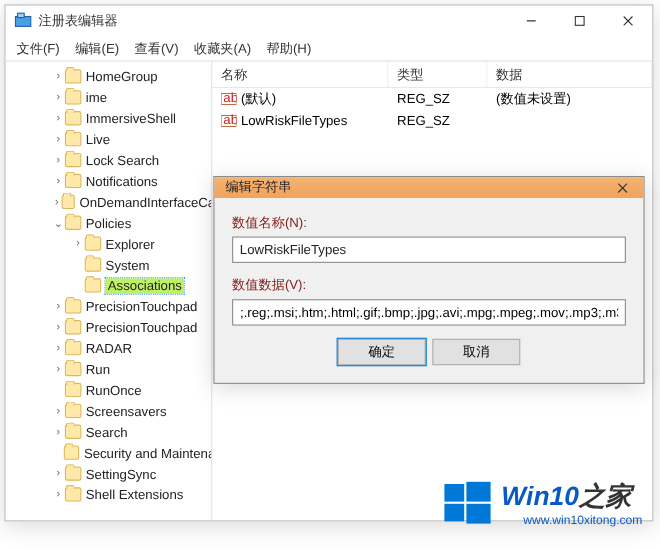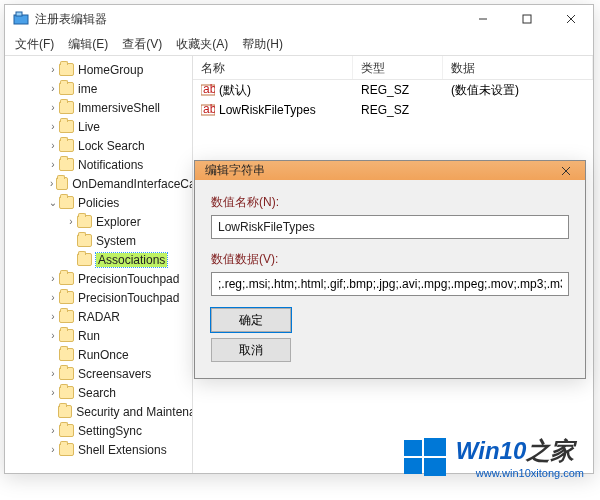--- a/index.html
+++ b/index.html
@@ -34,21 +34,21 @@
   
   .dialog { position:absolute; left:194px; top:160px; width:392px; background:#f0f0f0; border:1px solid #8a8a8a; }
   .dlg-title { height:19px; background:linear-gradient(#f3b374,#f1a35a); display:flex; align-items:center; padding:0 0 0 10px; color:#222; }
   .dlg-title .t { flex:1; }
   .dlg-close { width:38px; height:100%; display:flex; align-items:center; justify-content:center; color:#333; }
   .dlg-body { padding:14px 16px 16px; }
   .dlg-label { margin-bottom:4px; color:#7f1d1d; }
   .dlg-input { width:100%; height:24px; border:1px solid #8a8a8a; padding:0 6px; background:#fff; font-size:12px; }
   .dlg-input.ro { color:#222; }
   .dlg-row { margin-bottom:12px; }
-  .dlg-actions { display:flex; justify-content:space-between; gap:6px; margin-top:6px;flex-direction:column; }
+  .dlg-actions { display:flex; justify-content:center; gap:6px; margin-top:6px; }
   .btn { width:80px; height:24px; background:#e1e1e1; border:1px solid #adadad; }
   .btn.primary { outline:1px solid #0078d7; }
 
   
   .wm { position:absolute; right:16px; bottom:18px; display:flex; align-items:center; gap:6px; }
   .wm-text { font-size:24px; color:#0a5bbf; font-weight:600;font-style:italic; }
   .wm-sub { font-size:11px; color:#0a5bbf;padding-left:20px; }
 </style>
 </head>
 <body>

